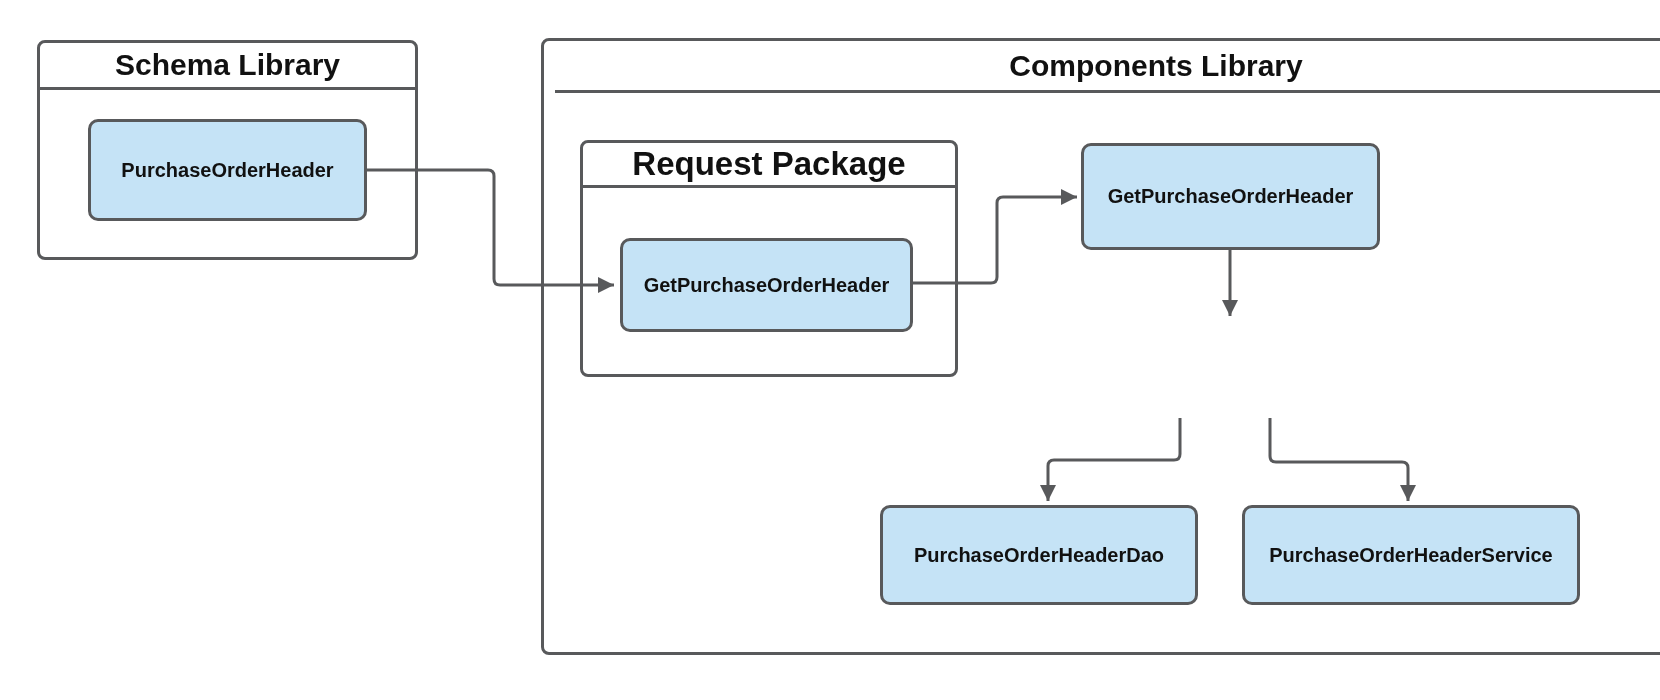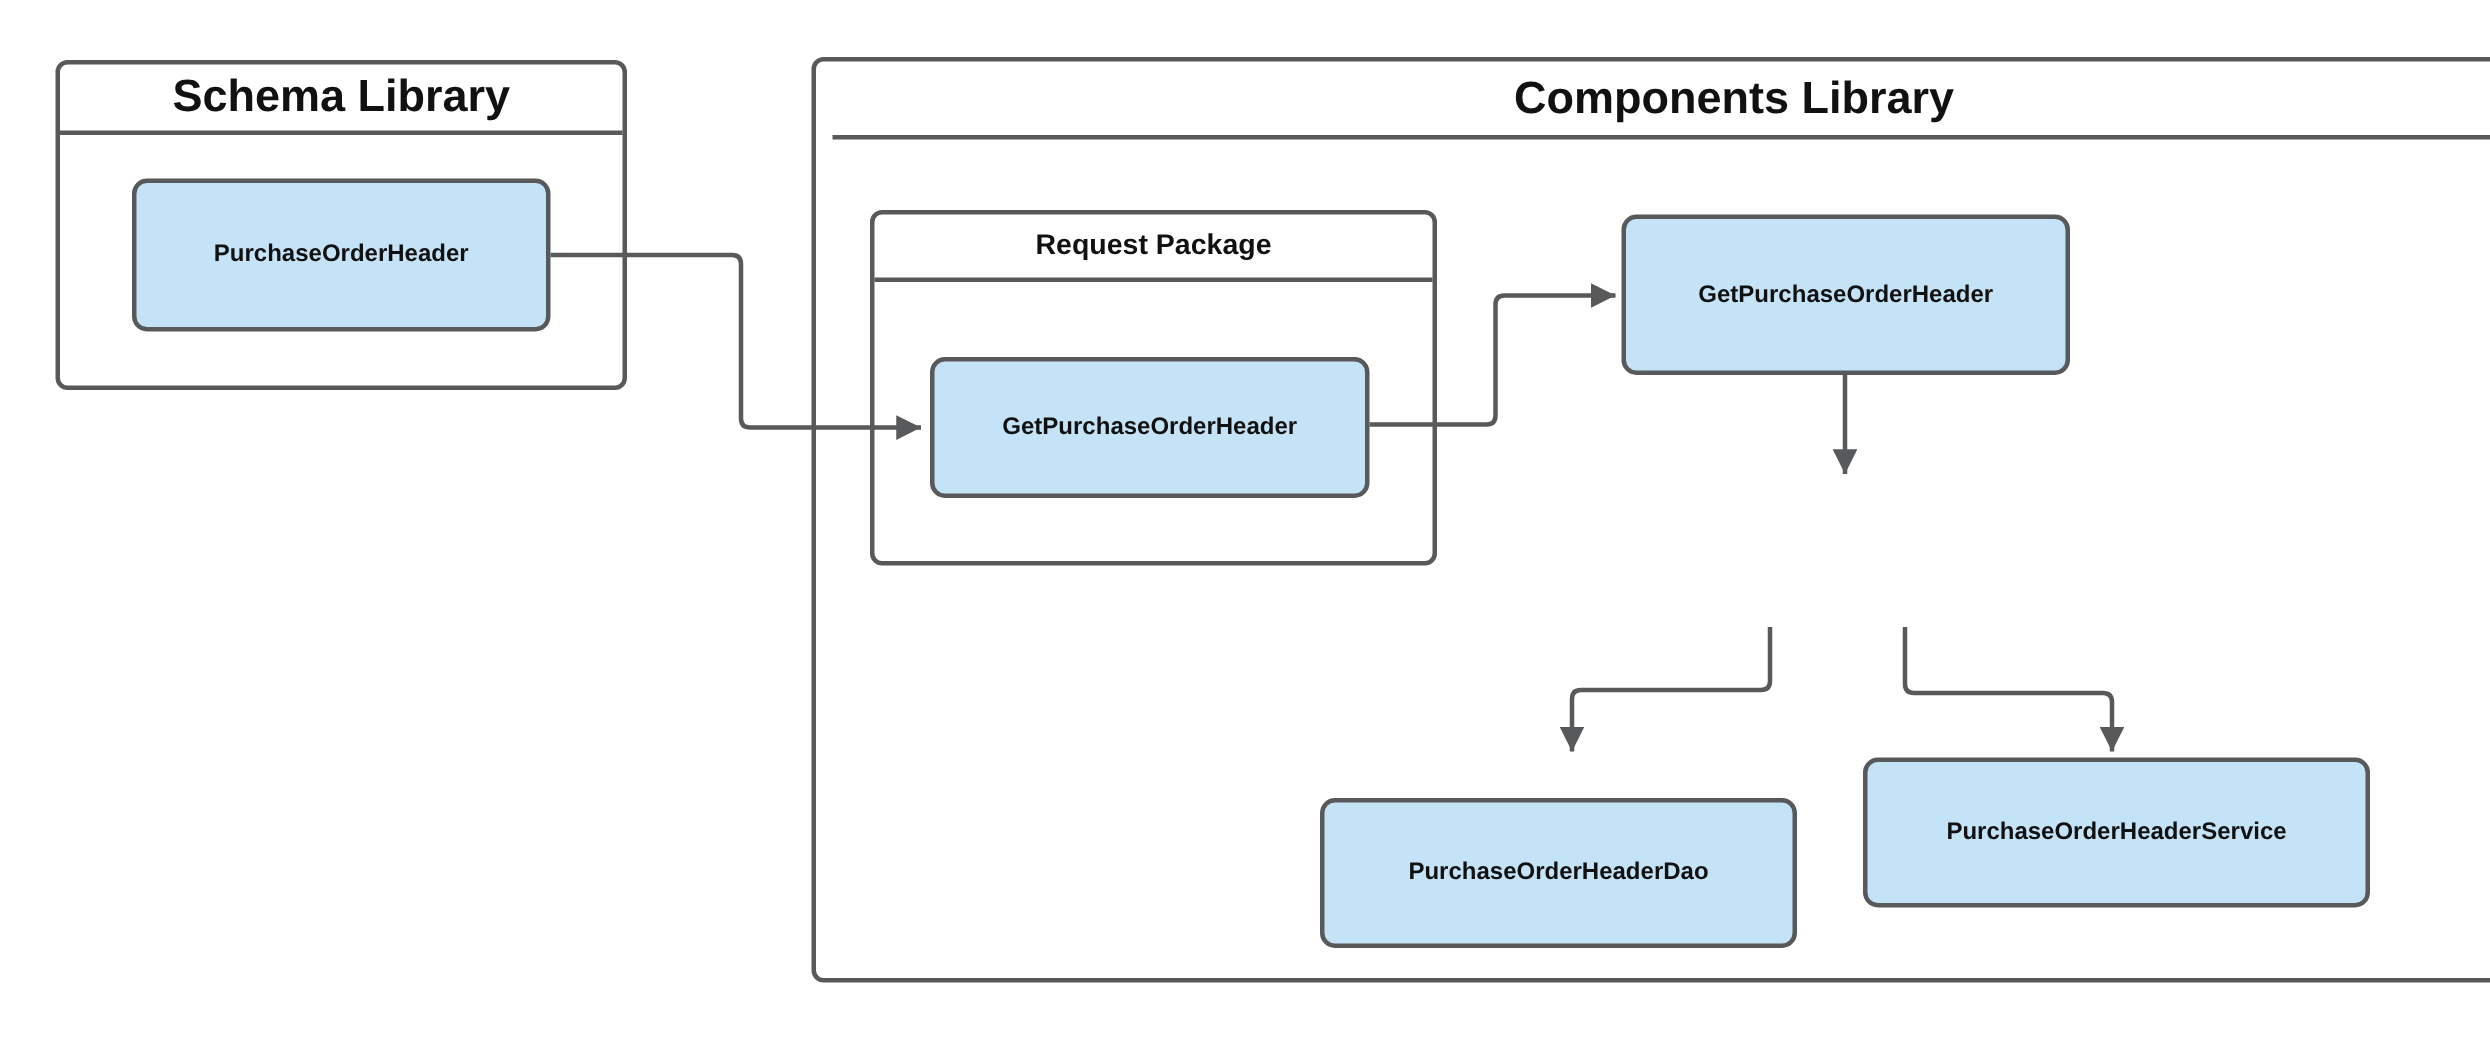--- a/index.html
+++ b/index.html
@@ -42,21 +42,21 @@
     position: absolute;
     border: 3px solid var(--stroke);
     border-radius: 10px;
     background: var(--node-fill);
     display: flex;
     align-items: center;
     justify-content: center;
   }
   .node-label {
     font-weight: bold;
-    font-size: 16px;
+    font-size: 20px;
     color: var(--text);
     white-space: nowrap;
     text-align: center;
   }
   svg.edge-layer {
     position: absolute;
     left: 0; top: 0;
     width: 1660px;
     height: 700px;
     pointer-events: none;
@@ -77,37 +77,37 @@
 
   <div class="container" style="left:37px; top:40px; width:381px; height:220px;">
     <div class="container-title" style="height:47px;">Schema Library</div>
   </div>
 
   <div class="container" style="left:541px; top:38px; width:1219px; height:617px;padding-left:11px;">
     <div class="container-title" style="height:52px;">Components Library</div>
   </div>
 
   <div class="container" style="left:580px; top:140px; width:378px; height:237px;">
-    <div class="container-title" style="height:45px; font-size:19px;">Request Package</div>
+    <div class="container-title" style="height:45px; font-size:33px;">Request Package</div>
   </div>
 
   <div class="node" style="left:88px; top:119px; width:279px; height:102px;">
     <span class="node-label">PurchaseOrderHeader</span>
   </div>
 
   <div class="node" style="left:620px; top:238px; width:293px; height:94px;">
     <span class="node-label">GetPurchaseOrderHeader</span>
   </div>
 
   <div class="node" style="left:1081px; top:143px; width:299px; height:107px;">
     <span class="node-label">GetPurchaseOrderHeader</span>
   </div>
 
 
-  <div class="node" style="left:880px; top:505px; width:318px; height:100px;margin-top:27px;">
+  <div class="node" style="left:880px; top:505px; width:318px; height:100px;">
     <span class="node-label">PurchaseOrderHeaderDao</span>
   </div>
 
   <div class="node" style="left:1242px; top:505px; width:338px; height:100px;">
     <span class="node-label">PurchaseOrderHeaderService</span>
   </div>
 
   <svg class="edge-layer" viewBox="0 0 1660 700" xmlns="http://www.w3.org/2000/svg">
     <defs>
       <marker id="arrow" viewBox="0 0 10 10" refX="10" refY="5" markerWidth="5.5" markerHeight="5.5" orient="auto">

